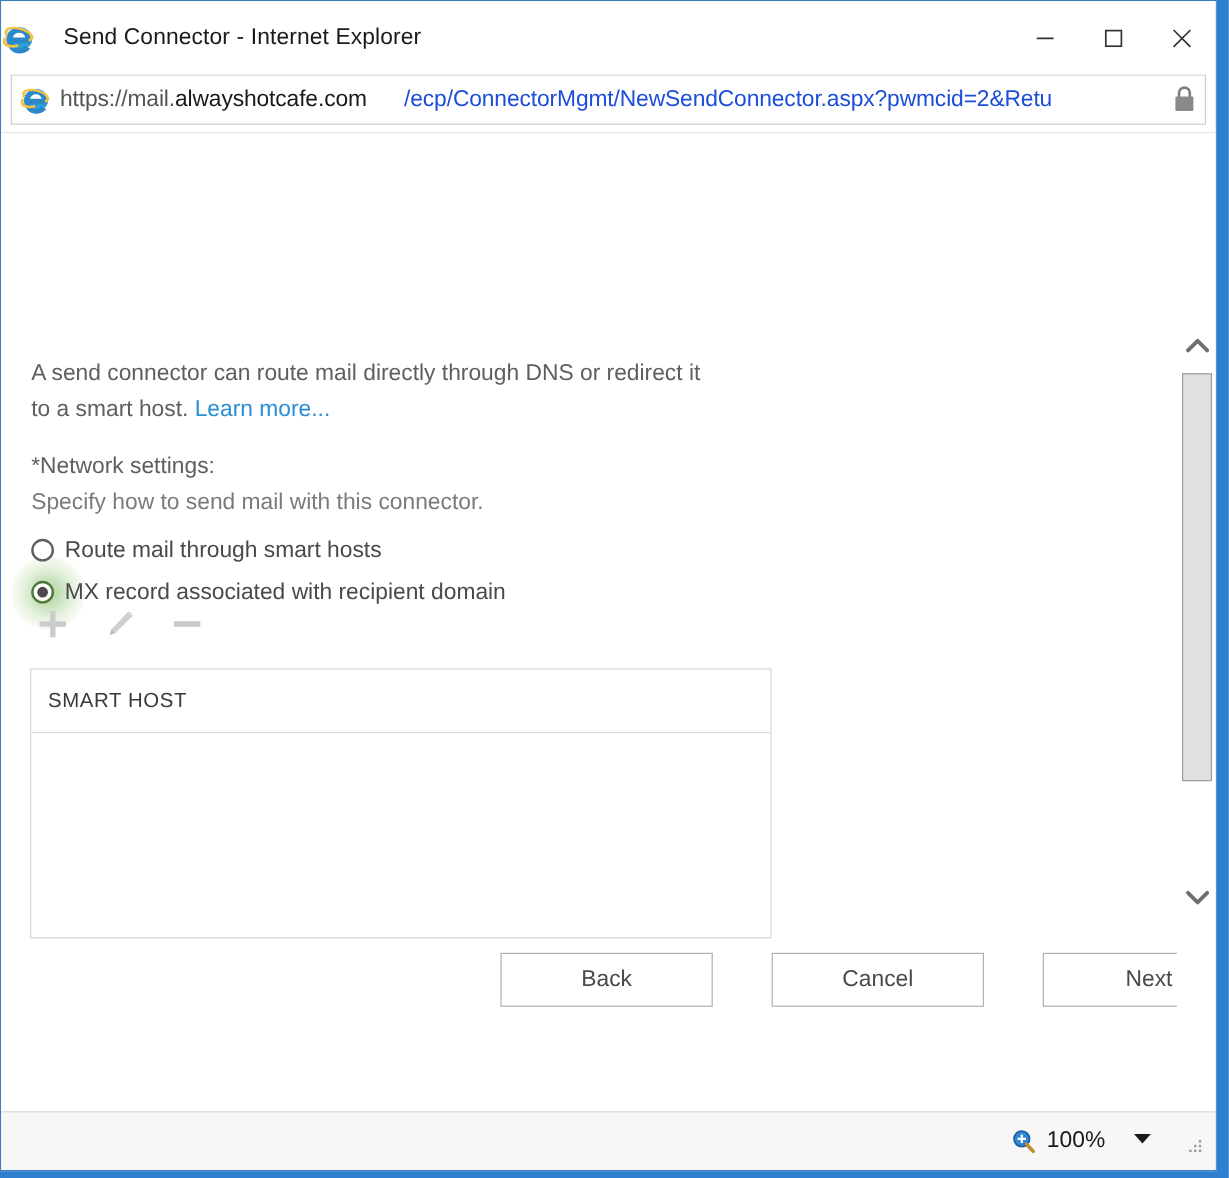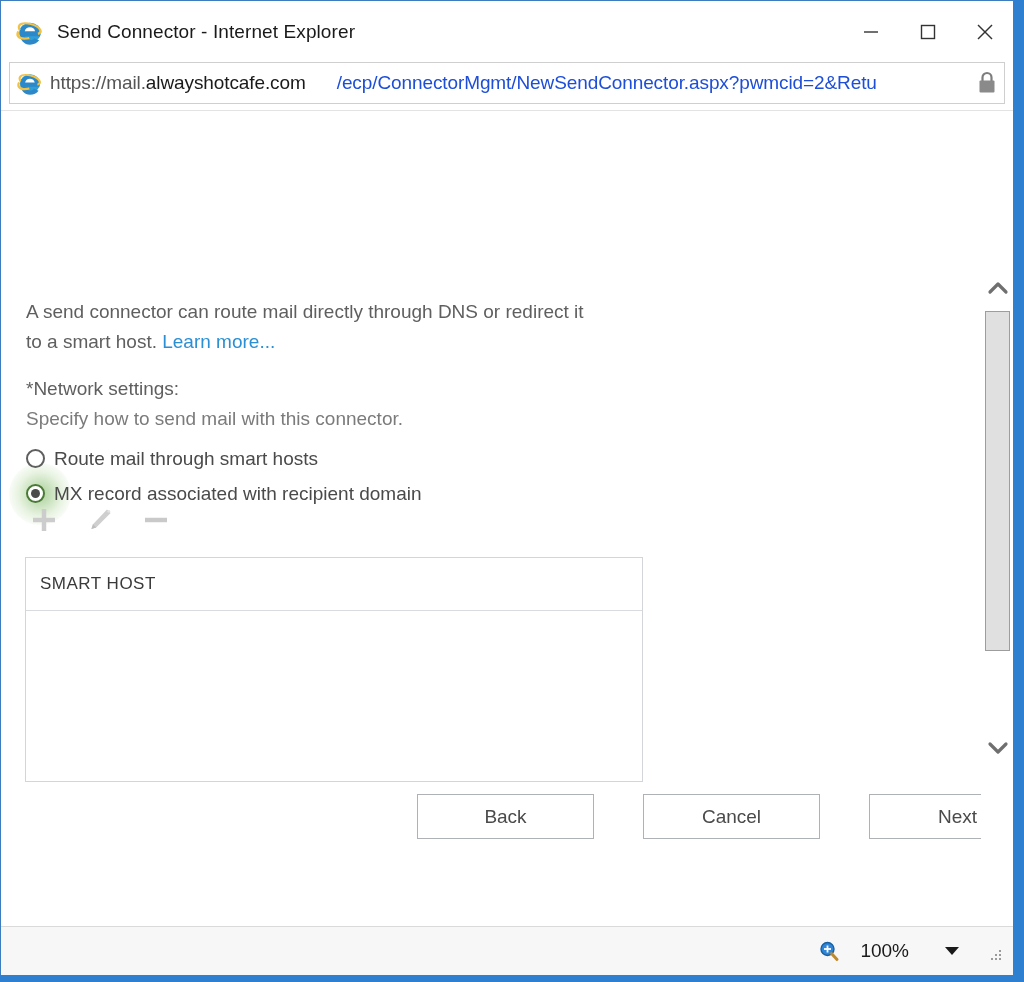--- a/index.html
+++ b/index.html
@@ -41,22 +41,21 @@
     height: 61px;
     min-height: 61px;
     background: #ffffff;
     display: flex;
     align-items: center;
     position: relative;
   }
   .title-left {
     display: flex;
     align-items: center;
-    padding-left: 14px;
-    gap: 12px;
+    gap: 22px;
   }
   .ie-logo {
     width: 30px;
     height: 30px;
     position: relative;
     flex: 0 0 auto;
   }
   .ie-logo svg { display: block; }
   .window-title {
     font-size: 19px;
@@ -357,22 +356,21 @@
     border-top: 1px solid #dadada;
     display: flex;
     align-items: center;
     justify-content: flex-end;
     padding-right: 8px;
     box-sizing: border-box;
     position: relative;
   }
   .zoom-widget {
     display: flex;
-    align-items: center;
-    gap: 20px;
+    gap: 8px;
     padding-right: 10px;
   }
   .zoom-icon { width: 22px; height: 22px; }
   .zoom-level {
     font-size: 19px;
     color: #1a1a1a;
   }
   .zoom-caret {
     width: 18px;
     height: 18px;

